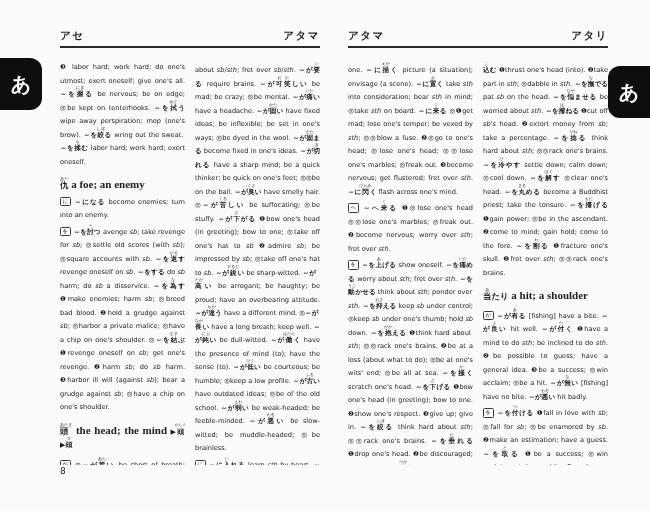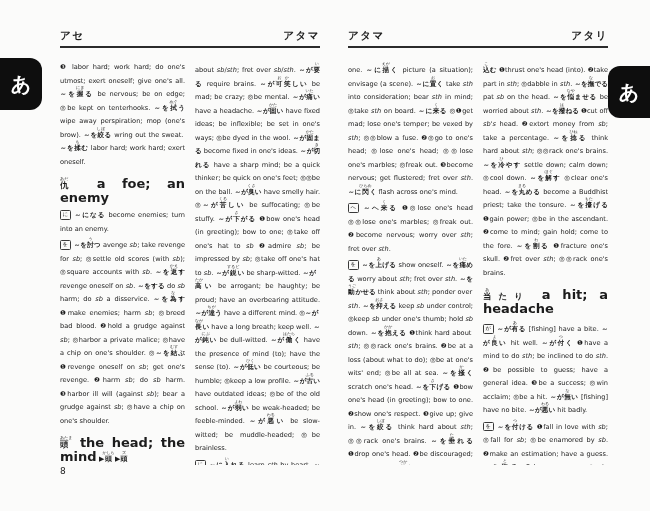--- a/index.html
+++ b/index.html
@@ -30,21 +30,21 @@
   .col{
     width:125px;height:404px;overflow:hidden;
     font-size:6.6px;line-height:13.5px;text-align:justify;
   }
   .para{margin:0;}
   .jp{font-weight:bold;}
   ruby rt{font-size:4px;font-weight:normal;letter-spacing:0;}
   .headword{
     margin:7px 0 4px;font-weight:bold;font-size:8.4px;line-height:12.5px;
   }
-  .headword .hw-gloss{font-size:13px;}
+  .headword .hw-gloss{font-size:11px;font-family:Liberation Serif, serif;}
   .headword .hw-refs{font-size:7px;}
   .pmark{
     display:inline-block;border:0.8px solid #3a3a3a;border-radius:1.5px;
     font-size:5.4px;line-height:7.5px;padding:0 1.5px;margin-right:3px;
     vertical-align:1px;font-weight:normal;
   }
   .pagenum{position:absolute;top:466px;font-size:9px;}
   .pn-left{left:45px;}
   .tab{
     position:absolute;width:42px;height:52px;background:var(--tab-bg);color:var(--tab-fg);
@@ -90,21 +90,21 @@
     </div>
     <div class="rule rule-right"></div>
     <div class="cols cols-right">
       <div class="col">
           <p class="para">one. <span class="jp">～に</span><ruby class="jp">描<rt>えが</rt></ruby><span class="jp">く</span> picture (a situation); envisage (a scene). <span class="jp">～に</span><ruby class="jp">置<rt>お</rt></ruby><span class="jp">く</span> take <i>sth</i> into consideration; bear <i>sth</i> in mind; ◎take <i>sth</i> on board. <span class="jp">～に</span><ruby class="jp">来<rt>く</rt></ruby><span class="jp">る</span> ◎❶get mad; lose one's temper; be vexed by <i>sth</i>; ◎◎blow a fuse. ❷◎go to one's head; ◎lose one's head; ◎◎lose one's marbles; ◎freak out. ❸become nervous; get flustered; fret over <i>sth</i>. <span class="jp">～に</span><ruby class="jp">閃<rt>ひらめ</rt></ruby><span class="jp">く</span> flash across one's mind.</p>
           <p class="para"><span class="pmark">へ</span><span class="jp">～へ</span><ruby class="jp">来<rt>く</rt></ruby><span class="jp">る</span> ❶◎lose one's head ◎◎lose one's marbles; ◎freak out. ❷become nervous; worry over <i>sth</i>; fret over <i>sth</i>.</p>
           <p class="para"><span class="pmark">を</span><span class="jp">～を</span><ruby class="jp">上<rt>あ</rt></ruby><span class="jp">げる</span> show oneself. <span class="jp">～を</span><ruby class="jp">痛<rt>いた</rt></ruby><span class="jp">める</span> worry about <i>sth</i>; fret over <i>sth</i>. <span class="jp">～を</span><ruby class="jp">動<rt>うご</rt></ruby><span class="jp">かせる</span> think about <i>sth</i>; ponder over <i>sth</i>. <span class="jp">～を</span><ruby class="jp">抑<rt>おさ</rt></ruby><span class="jp">える</span> keep <i>sb</i> under control; ◎keep <i>sb</i> under one's thumb; hold <i>sb</i> down. <span class="jp">～を</span><ruby class="jp">抱<rt>かか</rt></ruby><span class="jp">える</span> ❶think hard about <i>sth</i>; ◎◎rack one's brains. ❷be at a loss (about what to do); ◎be at one's wits' end; ◎be all at sea. <span class="jp">～を</span><ruby class="jp">掻<rt>か</rt></ruby><span class="jp">く</span> scratch one's head. <span class="jp">～を</span><ruby class="jp">下<rt>さ</rt></ruby><span class="jp">げる</span> ❶bow one's head (in greeting); bow to one. ❷show one's respect. ❸give up; give in. <span class="jp">～を</span><ruby class="jp">絞<rt>しぼ</rt></ruby><span class="jp">る</span> think hard about <i>sth</i>; ◎◎rack one's brains. <span class="jp">～を</span><ruby class="jp">垂<rt>た</rt></ruby><span class="jp">れる</span> ❶drop one's head. ❷be discouraged; lose heart. <span class="jp">～を</span><ruby class="jp">使<rt>つか</rt></ruby><span class="jp">う</span> use one's brains; ◎◎use one's loaf. </p>
         </div>
       <div class="col">
           <p class="para"><ruby class="jp">込<rt>こ</rt></ruby><span class="jp">む</span> ❶thrust one's head (into). ❷take part in <i>sth</i>; ◎dabble in <i>sth</i>. <span class="jp">～を</span><ruby class="jp">撫<rt>な</rt></ruby><span class="jp">でる</span> pat <i>sb</i> on the head. <span class="jp">～を</span><ruby class="jp">悩<rt>なや</rt></ruby><span class="jp">ませる</span> be worried about <i>sth</i>. <span class="jp">～を</span><ruby class="jp">撥<rt>は</rt></ruby><span class="jp">ねる</span> ❶cut off <i>sb's</i> head. ❷extort money from <i>sb</i>; take a percentage. <span class="jp">～を</span><ruby class="jp">捻<rt>ひね</rt></ruby><span class="jp">る</span> think hard about <i>sth</i>; ◎◎rack one's brains. <span class="jp">～を</span><ruby class="jp">冷<rt>ひ</rt></ruby><span class="jp">やす</span> settle down; calm down; ◎cool down. <span class="jp">～を</span><ruby class="jp">解<rt>ほぐ</rt></ruby><span class="jp">す</span> ◎clear one's head. <span class="jp">～を</span><ruby class="jp">丸<rt>まる</rt></ruby><span class="jp">める</span> become a Buddhist priest; take the tonsure. <span class="jp">～を</span><ruby class="jp">擡<rt>もた</rt></ruby><span class="jp">げる</span> ❶gain power; ◎be in the ascendant. ❷come to mind; gain hold; come to the fore. <span class="jp">～を</span><ruby class="jp">割<rt>わ</rt></ruby><span class="jp">る</span> ❶fracture one's skull. ❷fret over <i>sth</i>; ◎◎rack one's brains.</p>
-          <div class="headword"><span class="hw-jp"><ruby class="jp">当<rt>あ</rt></ruby><span class="jp">たり</span></span><span class="hw-gloss"> a hit; a headache</span></div>
+          <div class="headword"><span class="hw-jp"><ruby class="jp">当<rt>あ</rt></ruby><span class="jp">たり</span></span><span class="hw-gloss"> a hit; a shoulder</span></div>
           <p class="para"><span class="pmark">が</span><span class="jp">～が</span><ruby class="jp">有<rt>あ</rt></ruby><span class="jp">る</span> [fishing] have a bite. <span class="jp">～が</span><ruby class="jp">良<rt>よ</rt></ruby><span class="jp">い</span> hit well. <span class="jp">～が</span><ruby class="jp">付<rt>つ</rt></ruby><span class="jp">く</span> ❶have a mind to do <i>sth</i>; be inclined to do <i>sth</i>. ❷be possible to guess; have a general idea. ❸be a success; ◎win acclaim; ◎be a hit. <span class="jp">～が</span><ruby class="jp">無<rt>な</rt></ruby><span class="jp">い</span> [fishing] have no bite. <span class="jp">～が</span><ruby class="jp">悪<rt>わる</rt></ruby><span class="jp">い</span> hit badly.</p>
           <p class="para"><span class="pmark">を</span><span class="jp">～を</span><ruby class="jp">付<rt>つ</rt></ruby><span class="jp">ける</span> ❶fall in love with <i>sb</i>; ◎fall for <i>sb</i>; ◎be enamored by <i>sb</i>. ❷make an estimation; have a guess. <span class="jp">～を</span><ruby class="jp">取<rt>と</rt></ruby><span class="jp">る</span> ❶be a success; ◎win acclaim; ◎be a hit. ❷make an estimation; have a guess.</p>
         </div>
     </div>
 
   </div>
 
   <div class="tab tab-left">
     <span>あ</span>
   </div>

